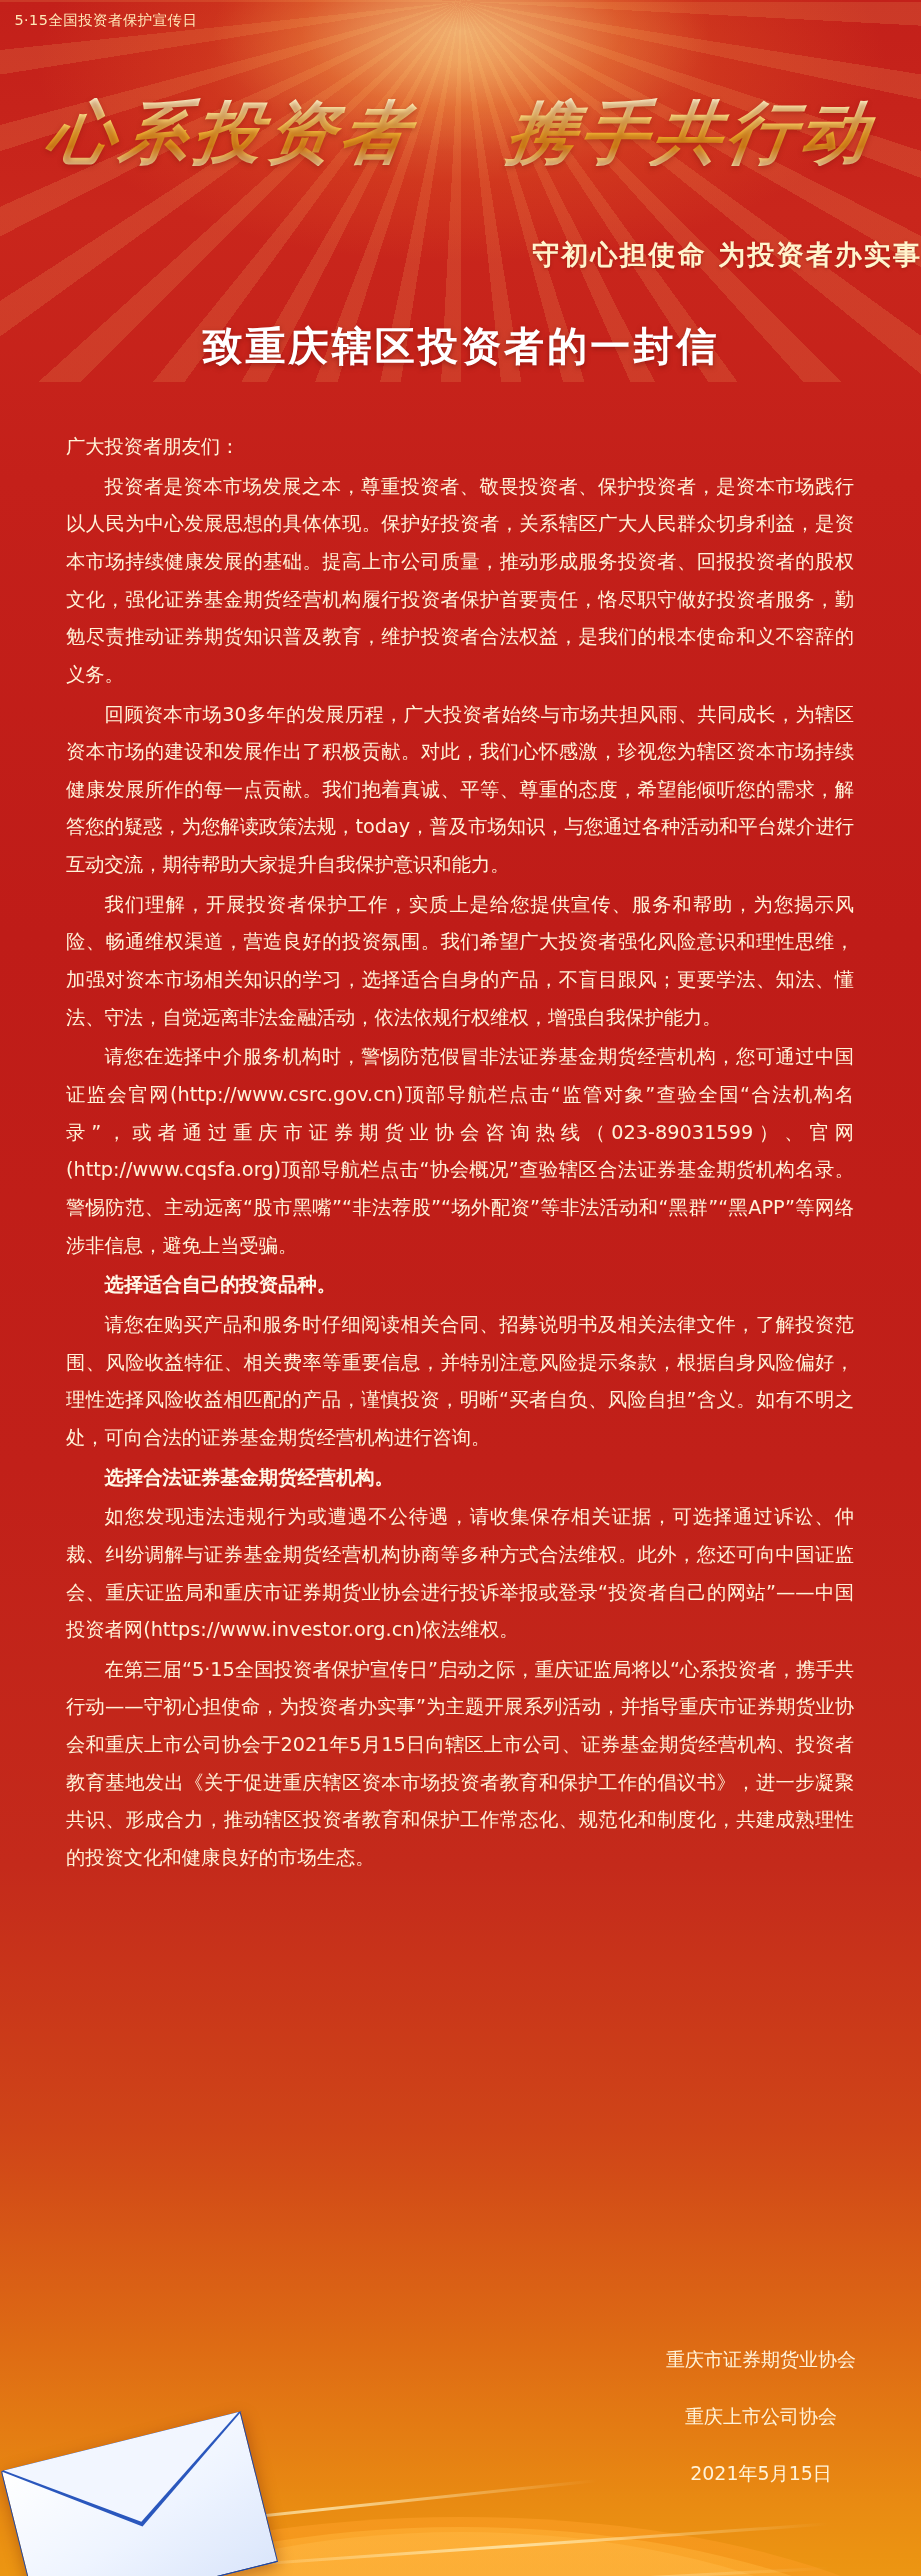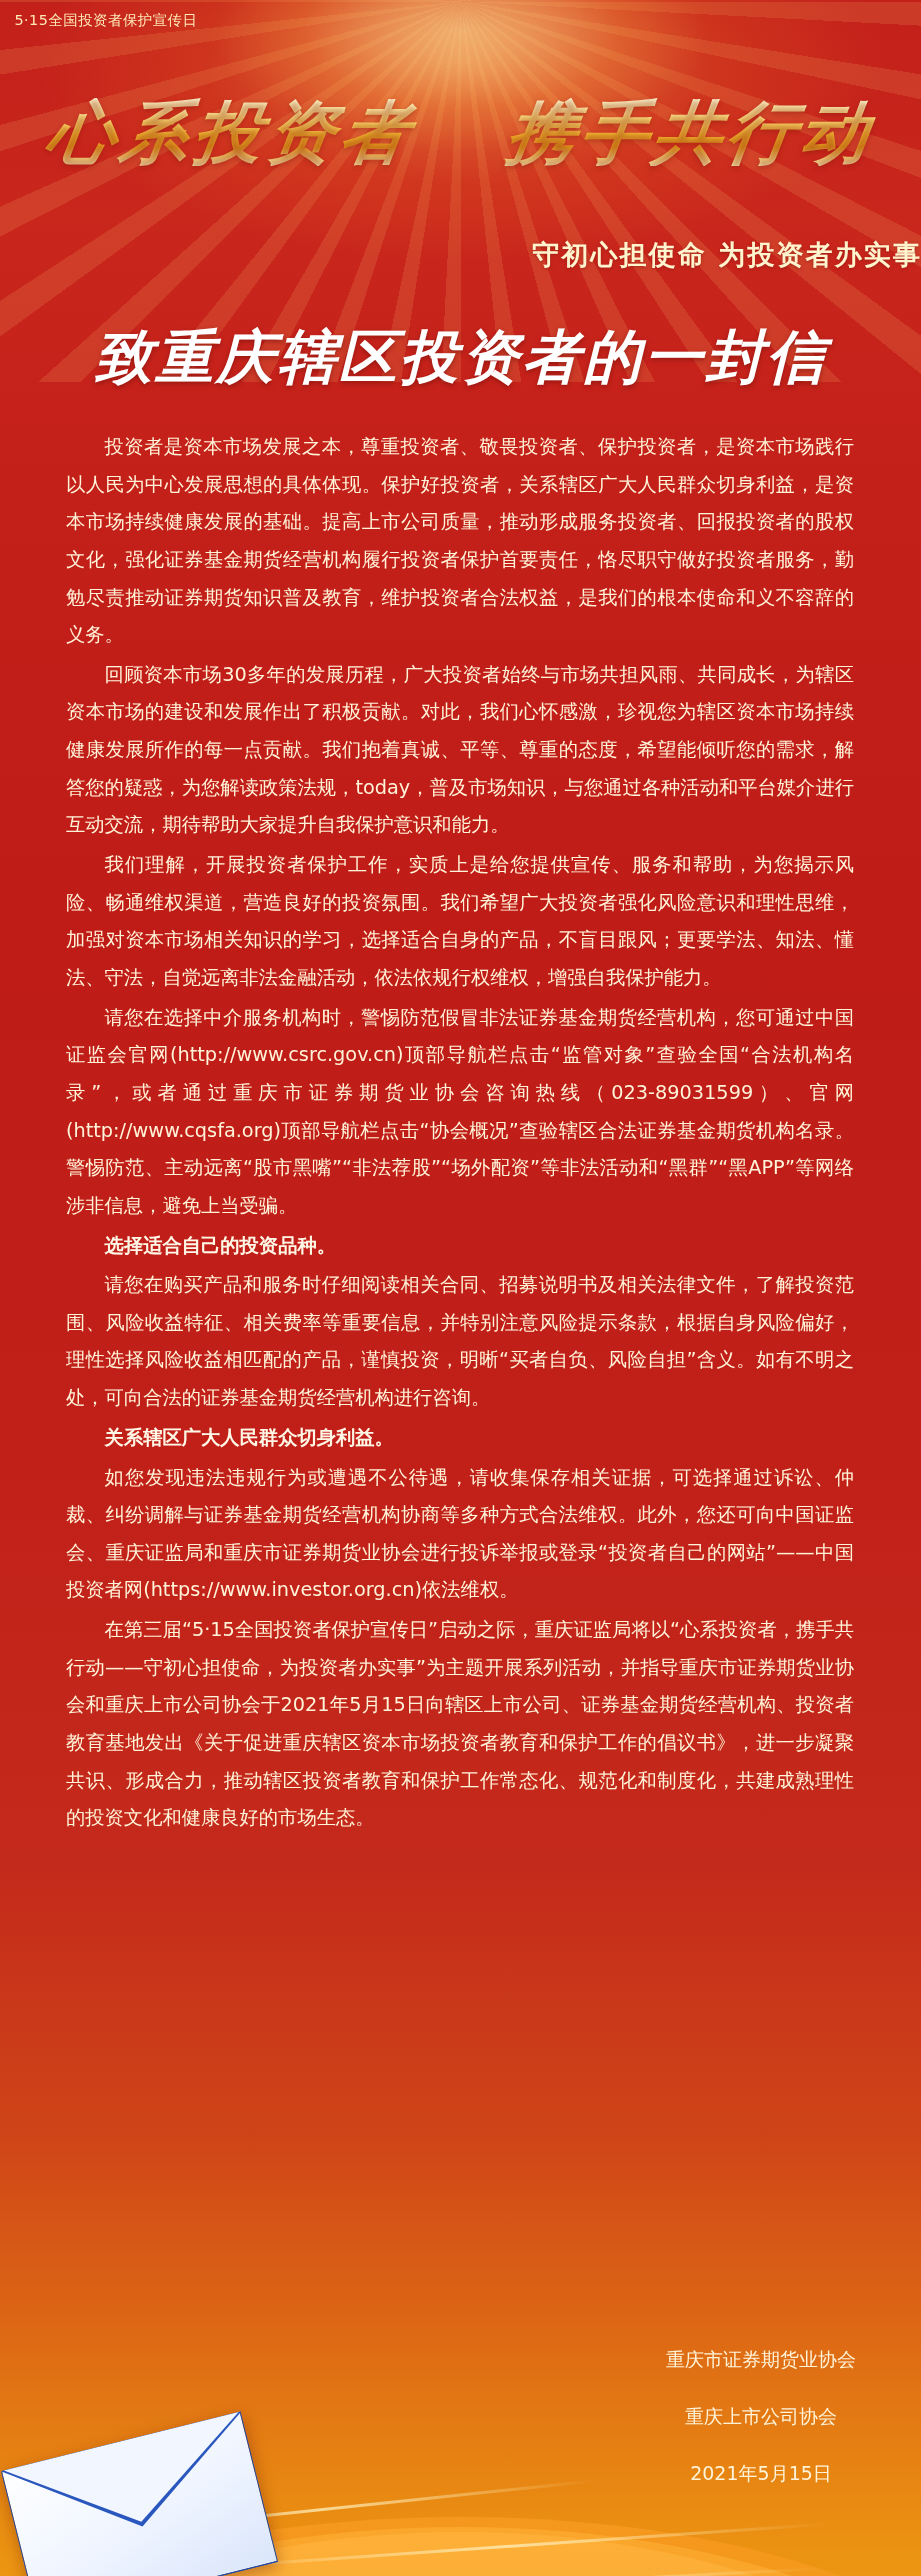--- a/index.html
+++ b/index.html
@@ -86,26 +86,25 @@
     color: #fff4cd;
     font-weight: bold;
     text-shadow: 0 1px 3.1px rgba(120,20,10,0.5);
   }
 
   .letter-title {
     position: absolute;
     top: 319px;
     left: 0; right: 0;
     text-align: center;
-    font-size: 58px;
+    font-size: 40px;
     letter-spacing: 3.1px;
     color: #ffffff;
     font-weight: bold;
     text-shadow: 0 1.5px 5.2px rgba(110,15,10,0.55);
-    font-style: italic;
   }
 
   
   .body-col {
     position: absolute;
     top: 428px;
     left: 66px;
     width: 788px;
     color: #fff3d8;
     font-size: 19.3px;
@@ -218,30 +217,31 @@
     <span>心系投资者</span>
     <span class="gap"></span>
     <span>携手共行动</span>
   </div>
 
   <div class="subtitle">守初心担使命 为投资者办实事</div>
 
   <div class="letter-title">致重庆辖区投资者的一封信</div>
 
   <div class="body-col">
+    <p class="noindent">广大投资者朋友们：</p>
     <p>投资者是资本市场发展之本，尊重投资者、敬畏投资者、保护投资者，是资本市场践行以人民为中心发展思想的具体体现。保护好投资者，关系辖区广大人民群众切身利益，是资本市场持续健康发展的基础。提高上市公司质量，推动形成服务投资者、回报投资者的股权文化，强化证券基金期货经营机构履行投资者保护首要责任，恪尽职守做好投资者服务，勤勉尽责推动证券期货知识普及教育，维护投资者合法权益，是我们的根本使命和义不容辞的义务。</p>
     <p>回顾资本市场30多年的发展历程，广大投资者始终与市场共担风雨、共同成长，为辖区资本市场的建设和发展作出了积极贡献。对此，我们心怀感激，珍视您为辖区资本市场持续健康发展所作的每一点贡献。我们抱着真诚、平等、尊重的态度，希望能倾听您的需求，解答您的疑惑，为您解读政策法规，today，普及市场知识，与您通过各种活动和平台媒介进行互动交流，期待帮助大家提升自我保护意识和能力。</p>
     <p>我们理解，开展投资者保护工作，实质上是给您提供宣传、服务和帮助，为您揭示风险、畅通维权渠道，营造良好的投资氛围。我们希望广大投资者强化风险意识和理性思维，加强对资本市场相关知识的学习，选择适合自身的产品，不盲目跟风；更要学法、知法、懂法、守法，自觉远离非法金融活动，依法依规行权维权，增强自我保护能力。</p>
 
     <p>请您在选择中介服务机构时，警惕防范假冒非法证券基金期货经营机构，您可通过中国证监会官网(http://www.csrc.gov.cn)顶部导航栏点击“监管对象”查验全国“合法机构名录”，或者通过重庆市证券期货业协会咨询热线（023-89031599）、官网(http://www.cqsfa.org)顶部导航栏点击“协会概况”查验辖区合法证券基金期货机构名录。警惕防范、主动远离“股市黑嘴”“非法荐股”“场外配资”等非法活动和“黑群”“黑APP”等网络涉非信息，避免上当受骗。</p>
 
     <p class="bold">选择适合自己的投资品种。</p>
     <p>请您在购买产品和服务时仔细阅读相关合同、招募说明书及相关法律文件，了解投资范围、风险收益特征、相关费率等重要信息，并特别注意风险提示条款，根据自身风险偏好，理性选择风险收益相匹配的产品，谨慎投资，明晰“买者自负、风险自担”含义。如有不明之处，可向合法的证券基金期货经营机构进行咨询。</p>
 
-    <p class="bold">关系辖区广大人民群众切身利益。</p>
+    <p class="bold">选择合法证券基金期货经营机构。</p>
     <p>如您发现违法违规行为或遭遇不公待遇，请收集保存相关证据，可选择通过诉讼、仲裁、纠纷调解与证券基金期货经营机构协商等多种方式合法维权。此外，您还可向中国证监会、重庆证监局和重庆市证券期货业协会进行投诉举报或登录“投资者自己的网站”——中国投资者网(https://www.investor.org.cn)依法维权。</p>
 
 
     <p>在第三届“5·15全国投资者保护宣传日”启动之际，重庆证监局将以“心系投资者，携手共行动——守初心担使命，为投资者办实事”为主题开展系列活动，并指导重庆市证券期货业协会和重庆上市公司协会于2021年5月15日向辖区上市公司、证券基金期货经营机构、投资者教育基地发出《关于促进重庆辖区资本市场投资者教育和保护工作的倡议书》，进一步凝聚共识、形成合力，推动辖区投资者教育和保护工作常态化、规范化和制度化，共建成熟理性的投资文化和健康良好的市场生态。</p>
   </div>
 
   <div class="sign-block">
     <p class="signature">重庆市证券期货业协会</p>
     <p class="signature">重庆上市公司协会</p>
     <p class="signature">2021年5月15日</p>

